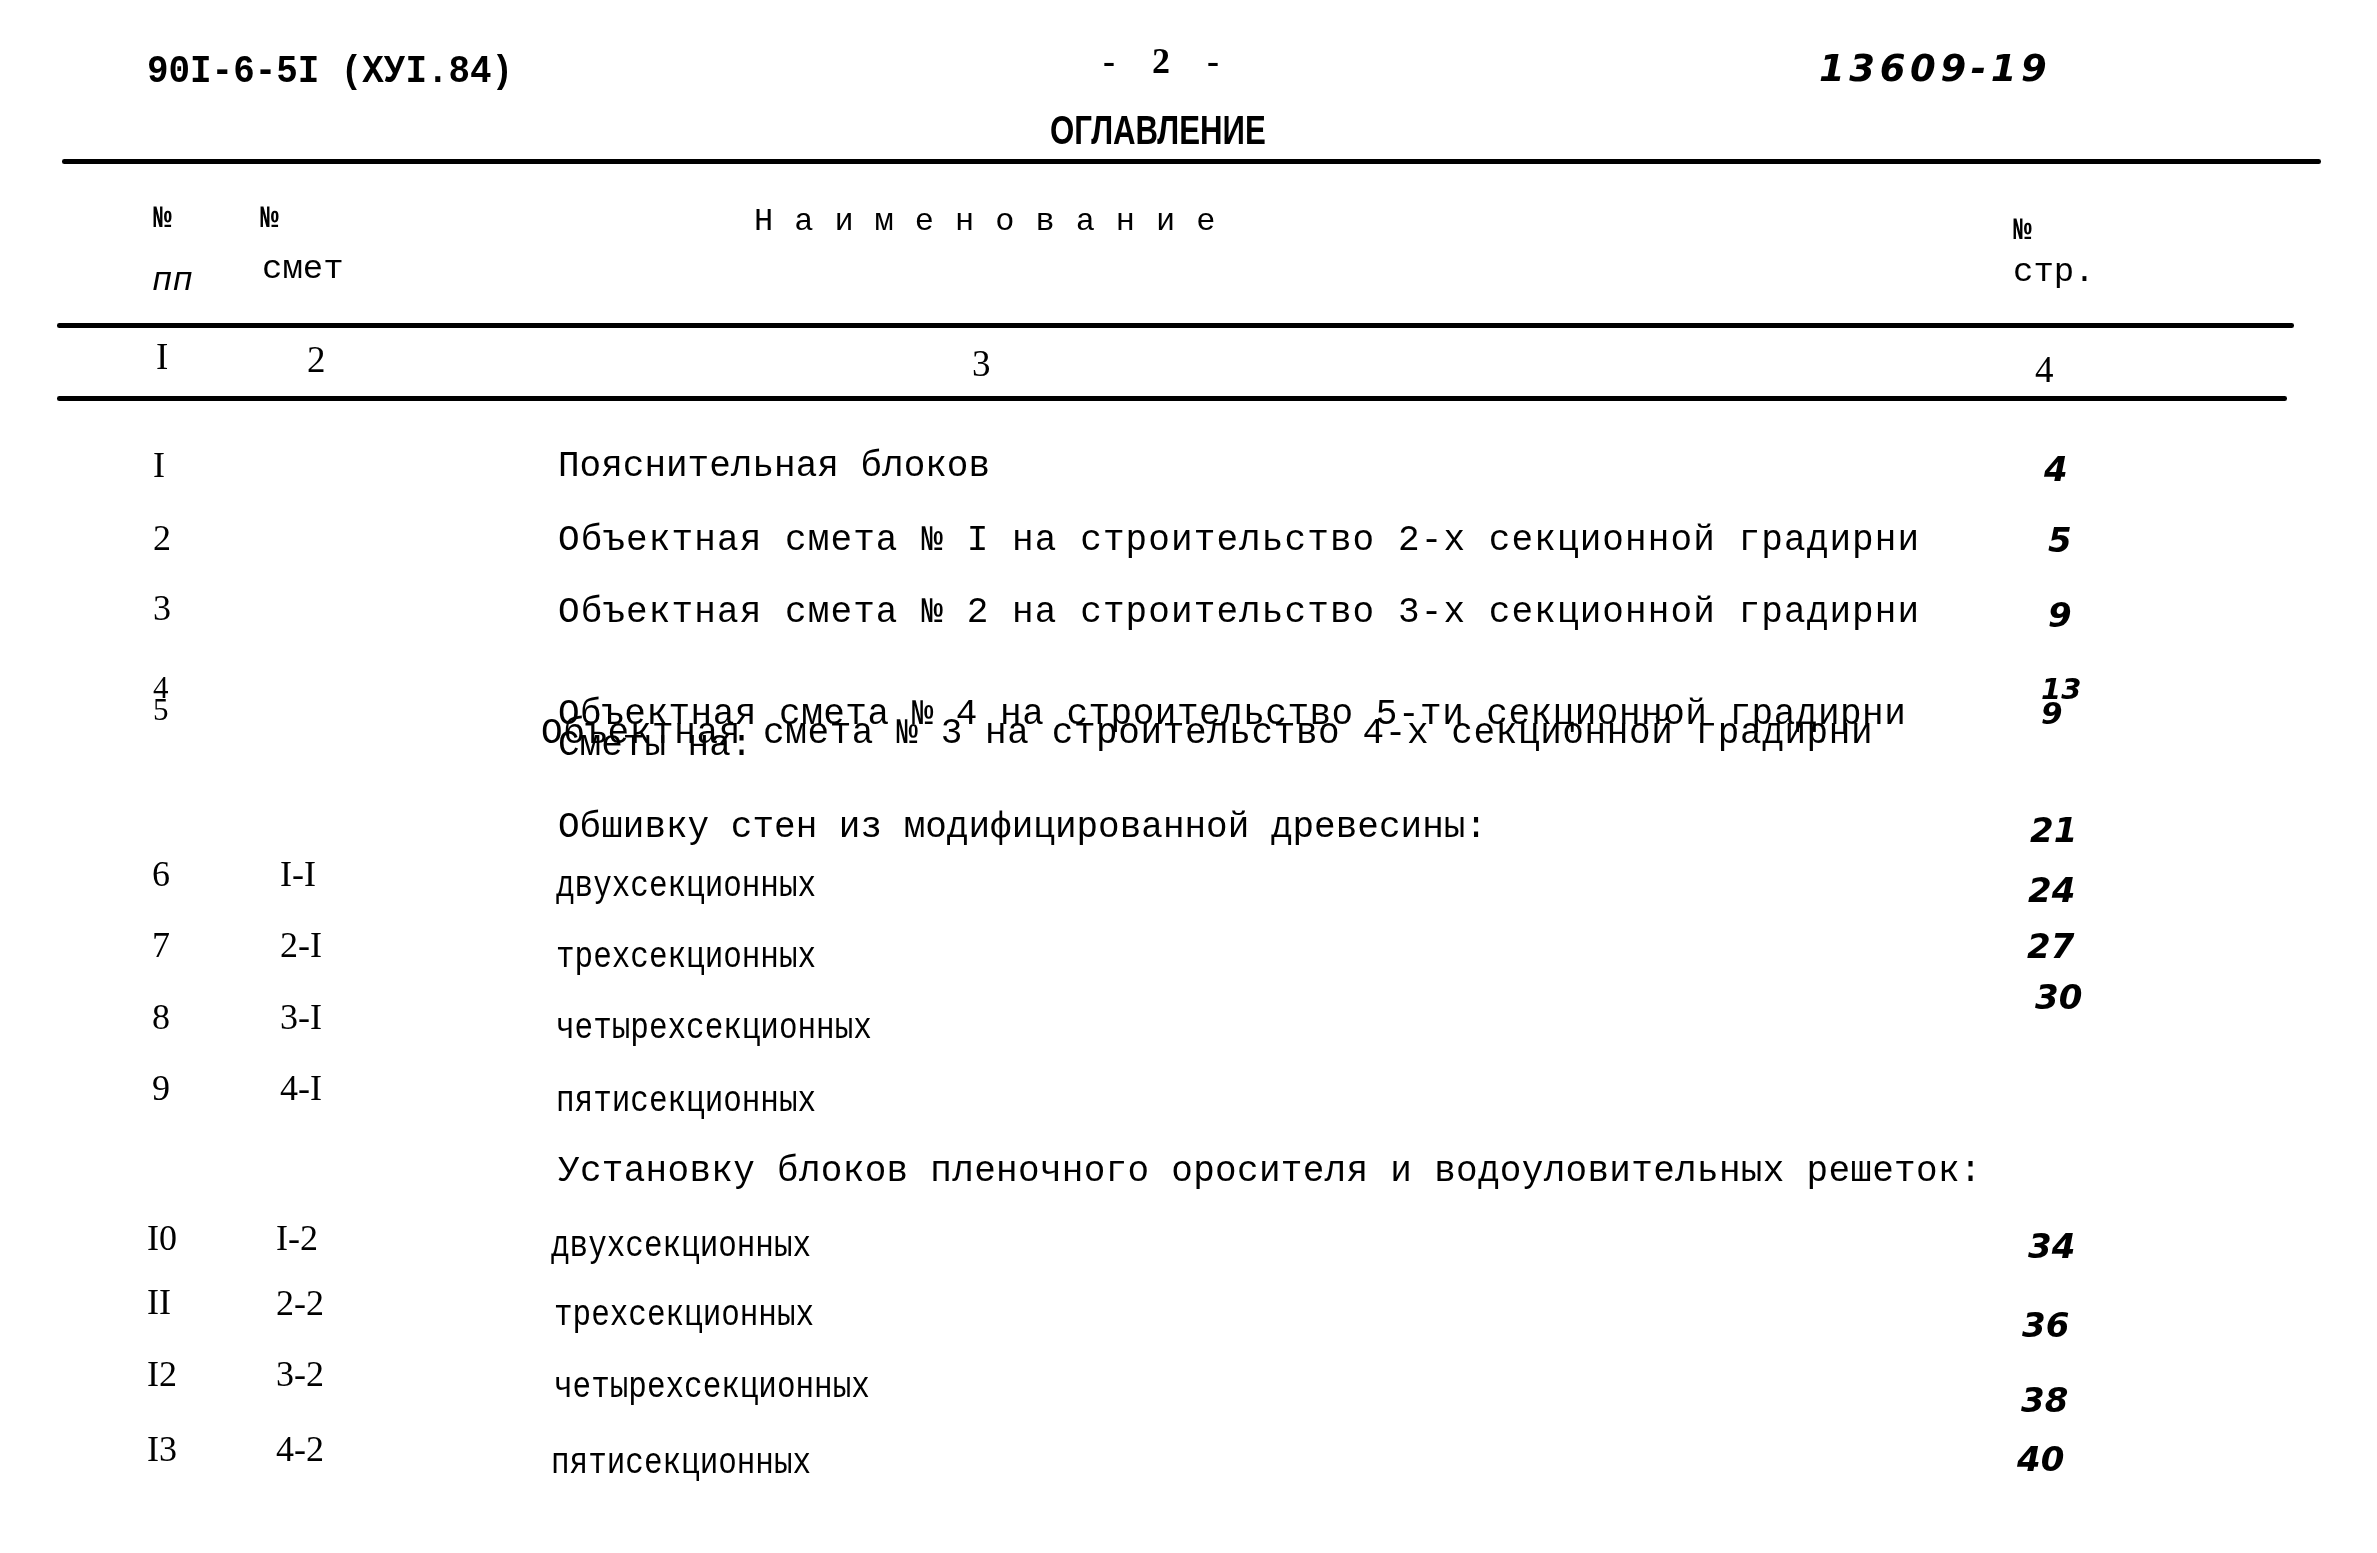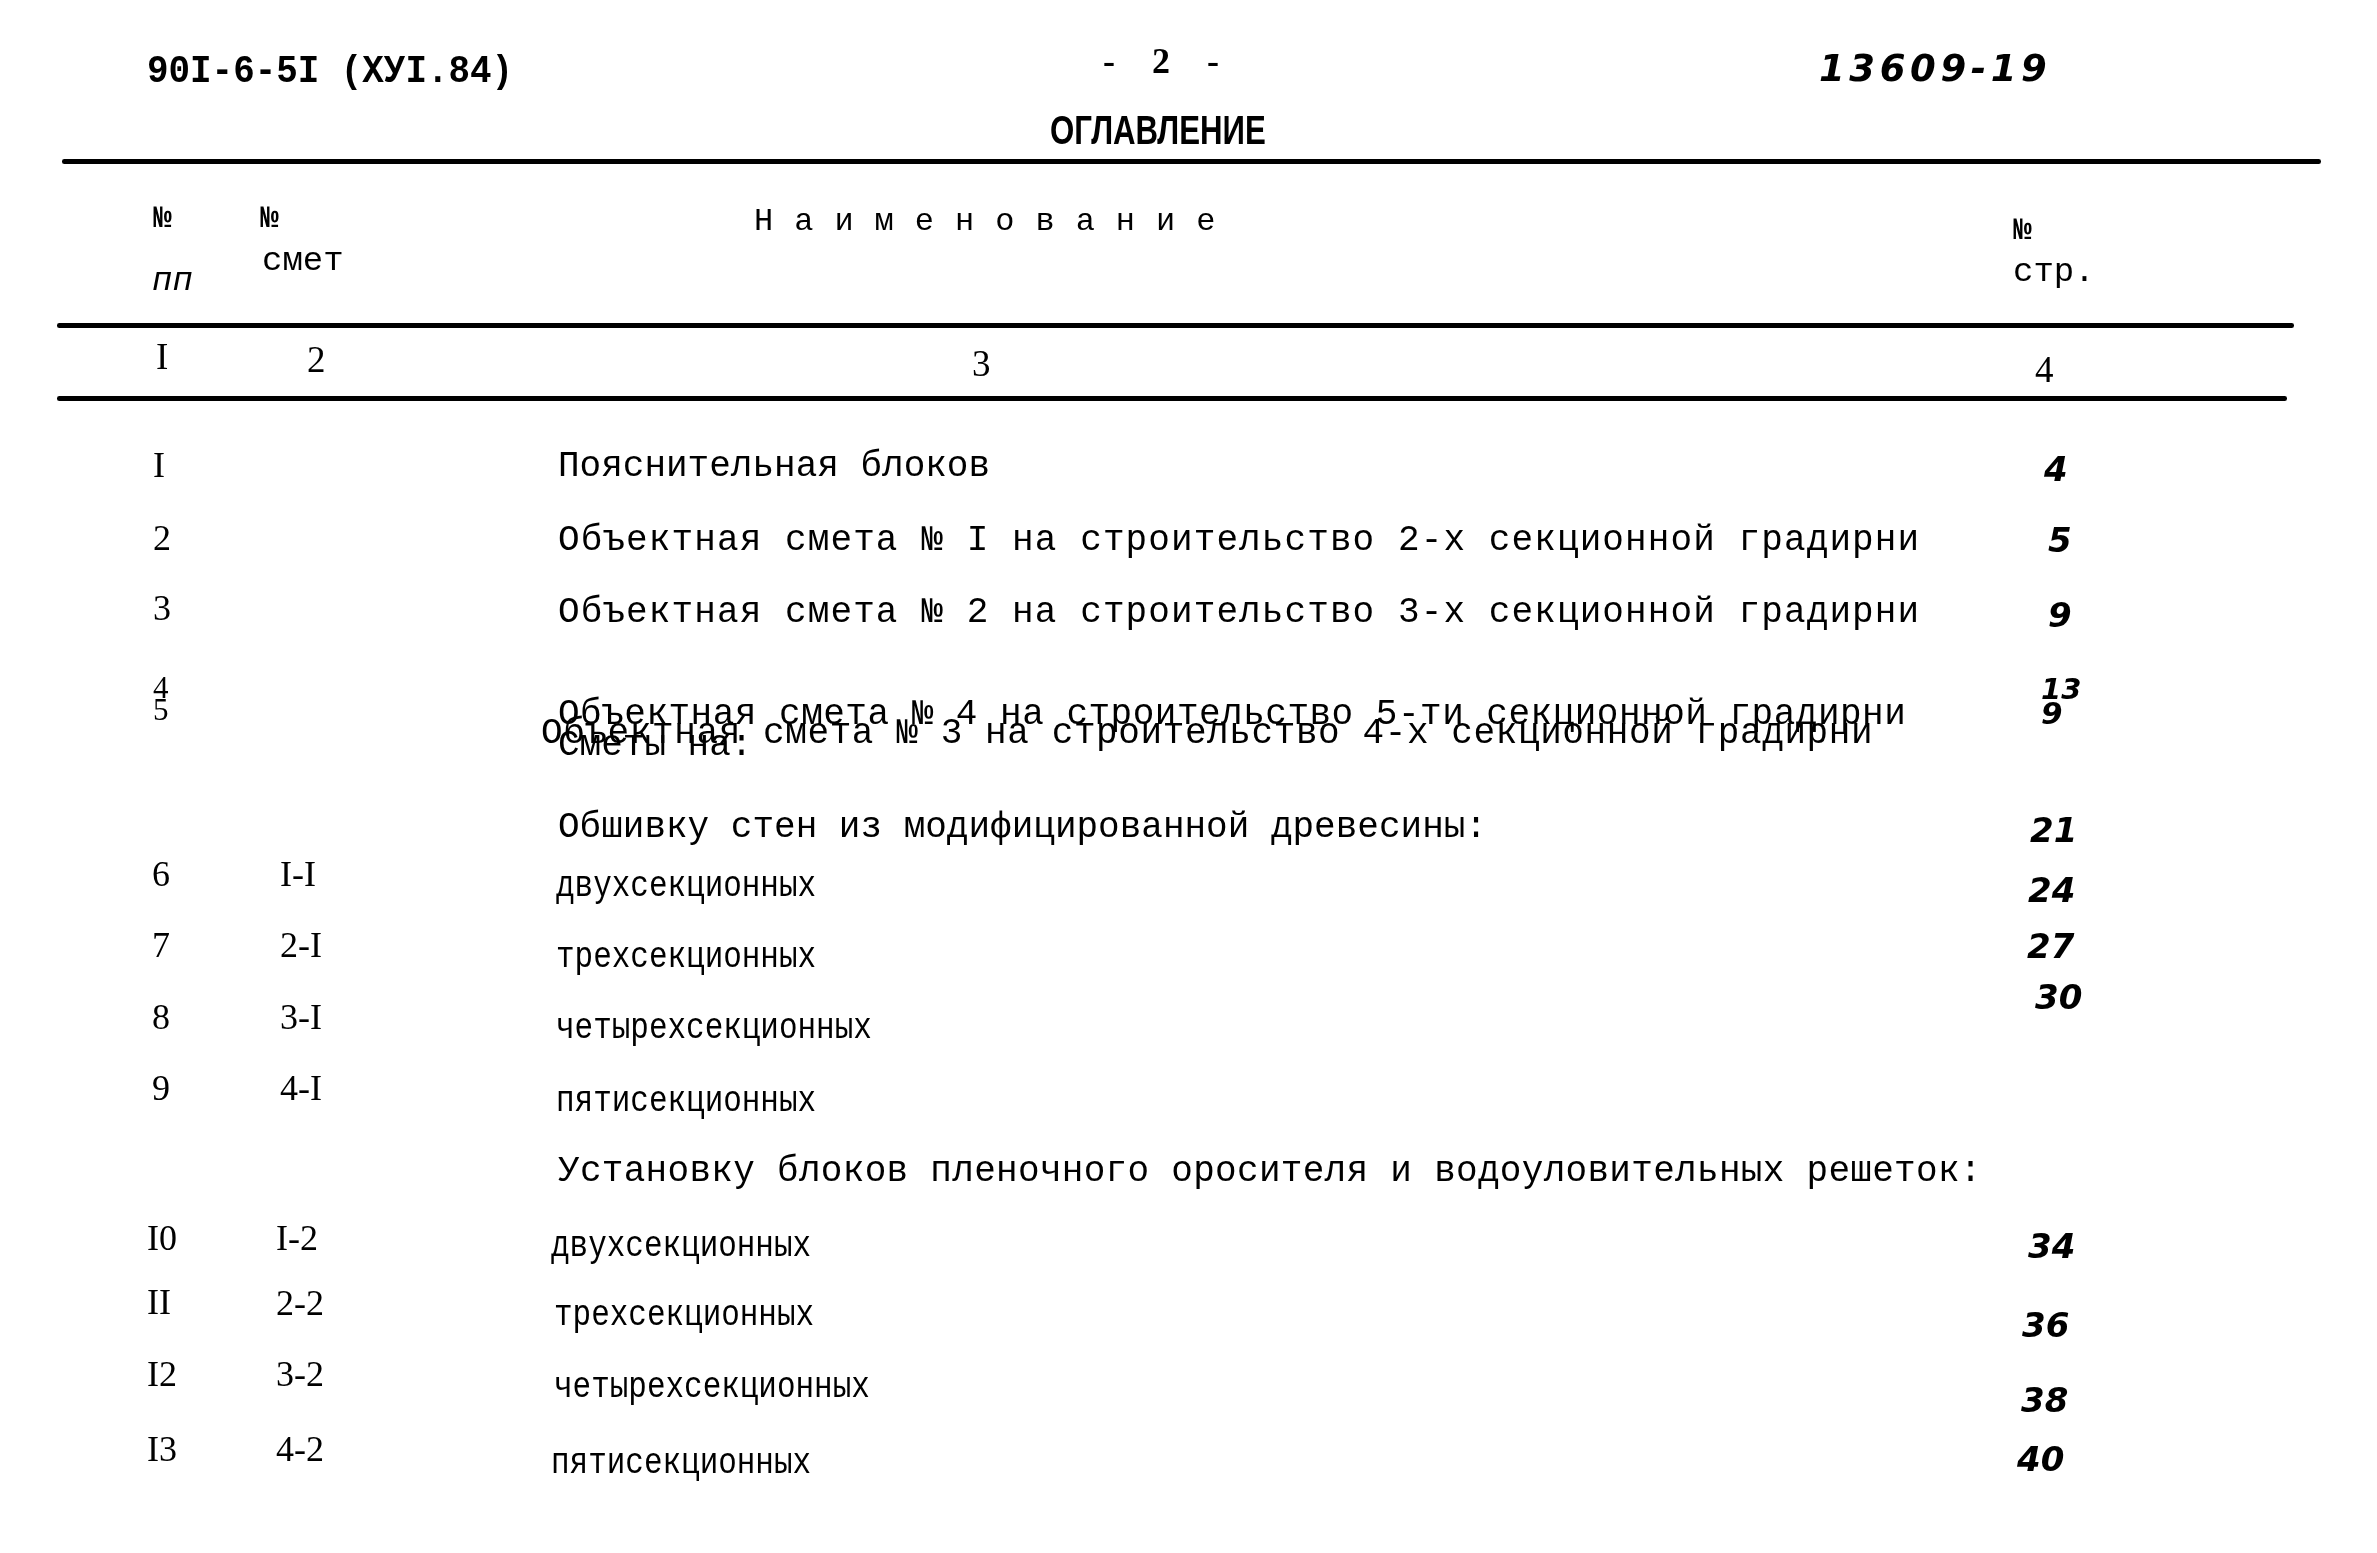--- a/index.html
+++ b/index.html
@@ -81,21 +81,21 @@
 <div class="abs cond title">ОГЛАВЛЕНИЕ</div>
 
 <div class="rule" style="left:62px; top:159px; width:2259px;"></div>
 <div class="rule" style="left:57px; top:323px; width:2237px;"></div>
 <div class="rule" style="left:57px; top:396px; width:2230px;"></div>
 
 <div>
   <div class="abs mono hdr-sym" style="left:153px; top:203px;">№</div>
   <div class="abs mono hdr" style="left:152px; top:264px;font-style:italic;">пп</div>
   <div class="abs mono hdr-sym" style="left:260px; top:203px;">№</div>
-  <div class="abs mono hdr" style="left:262px; top:244px;text-align:right;">смет</div>
+  <div class="abs mono hdr" style="left:262px; top:252px;text-align:right;">смет</div>
   <div class="abs mono hdr-name">Наименование</div>
   <div class="abs mono hdr-sym" style="left:2013px; top:215px;">№</div>
   <div class="abs mono hdr" style="left:2013px; top:255px;">стр.</div>
 
   <div class="abs serif colnum" style="left:156px; top:338px;">I</div>
   <div class="abs serif colnum" style="left:307px; top:341px;">2</div>
   <div class="abs serif colnum" style="left:972px; top:345px;">3</div>
   <div class="abs serif colnum" style="left:2035px; top:351px;">4</div>
 </div>
 

